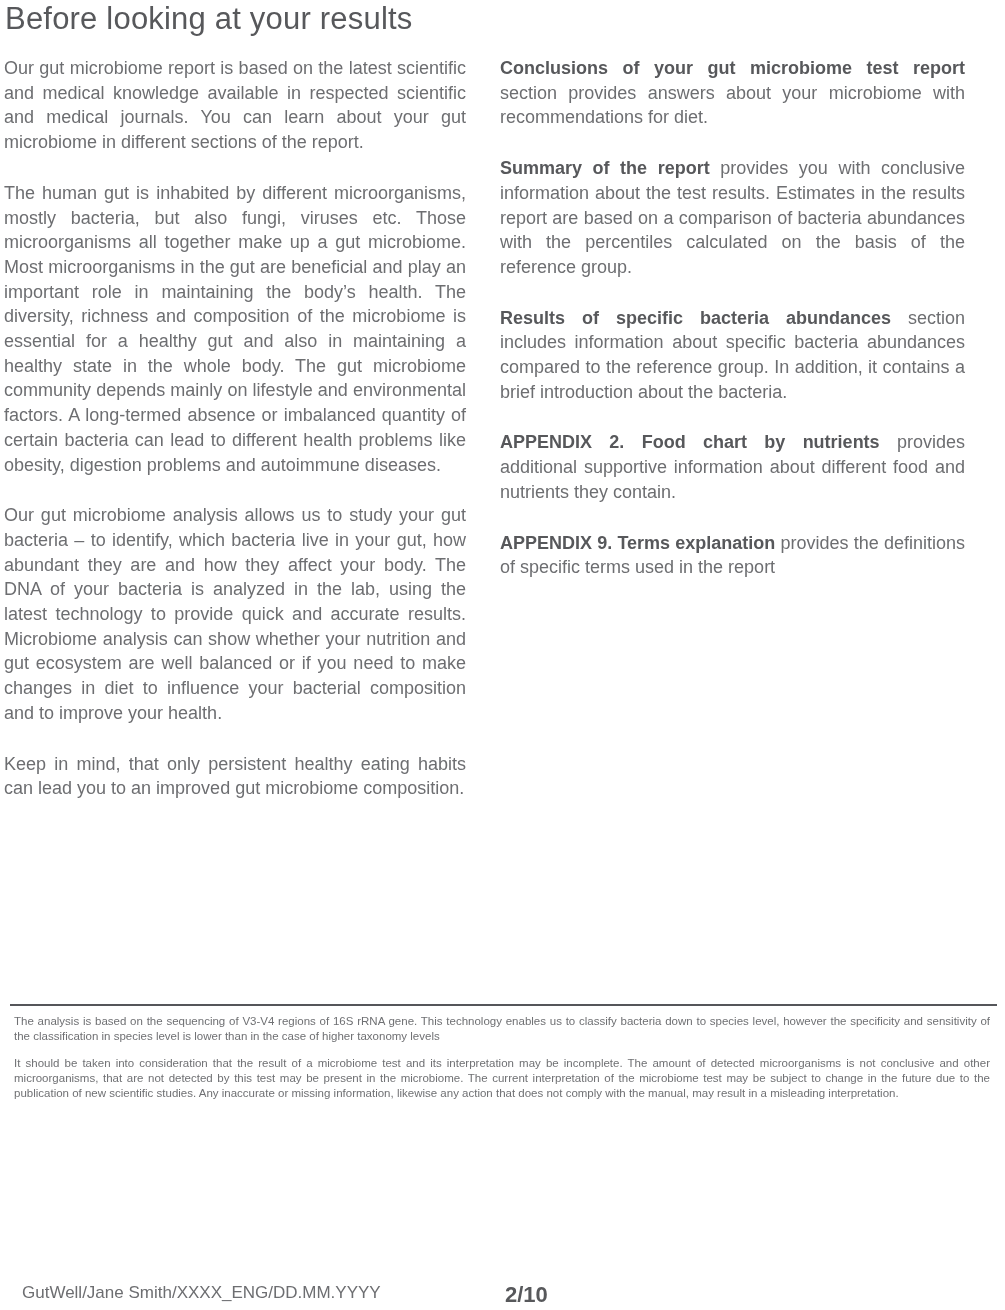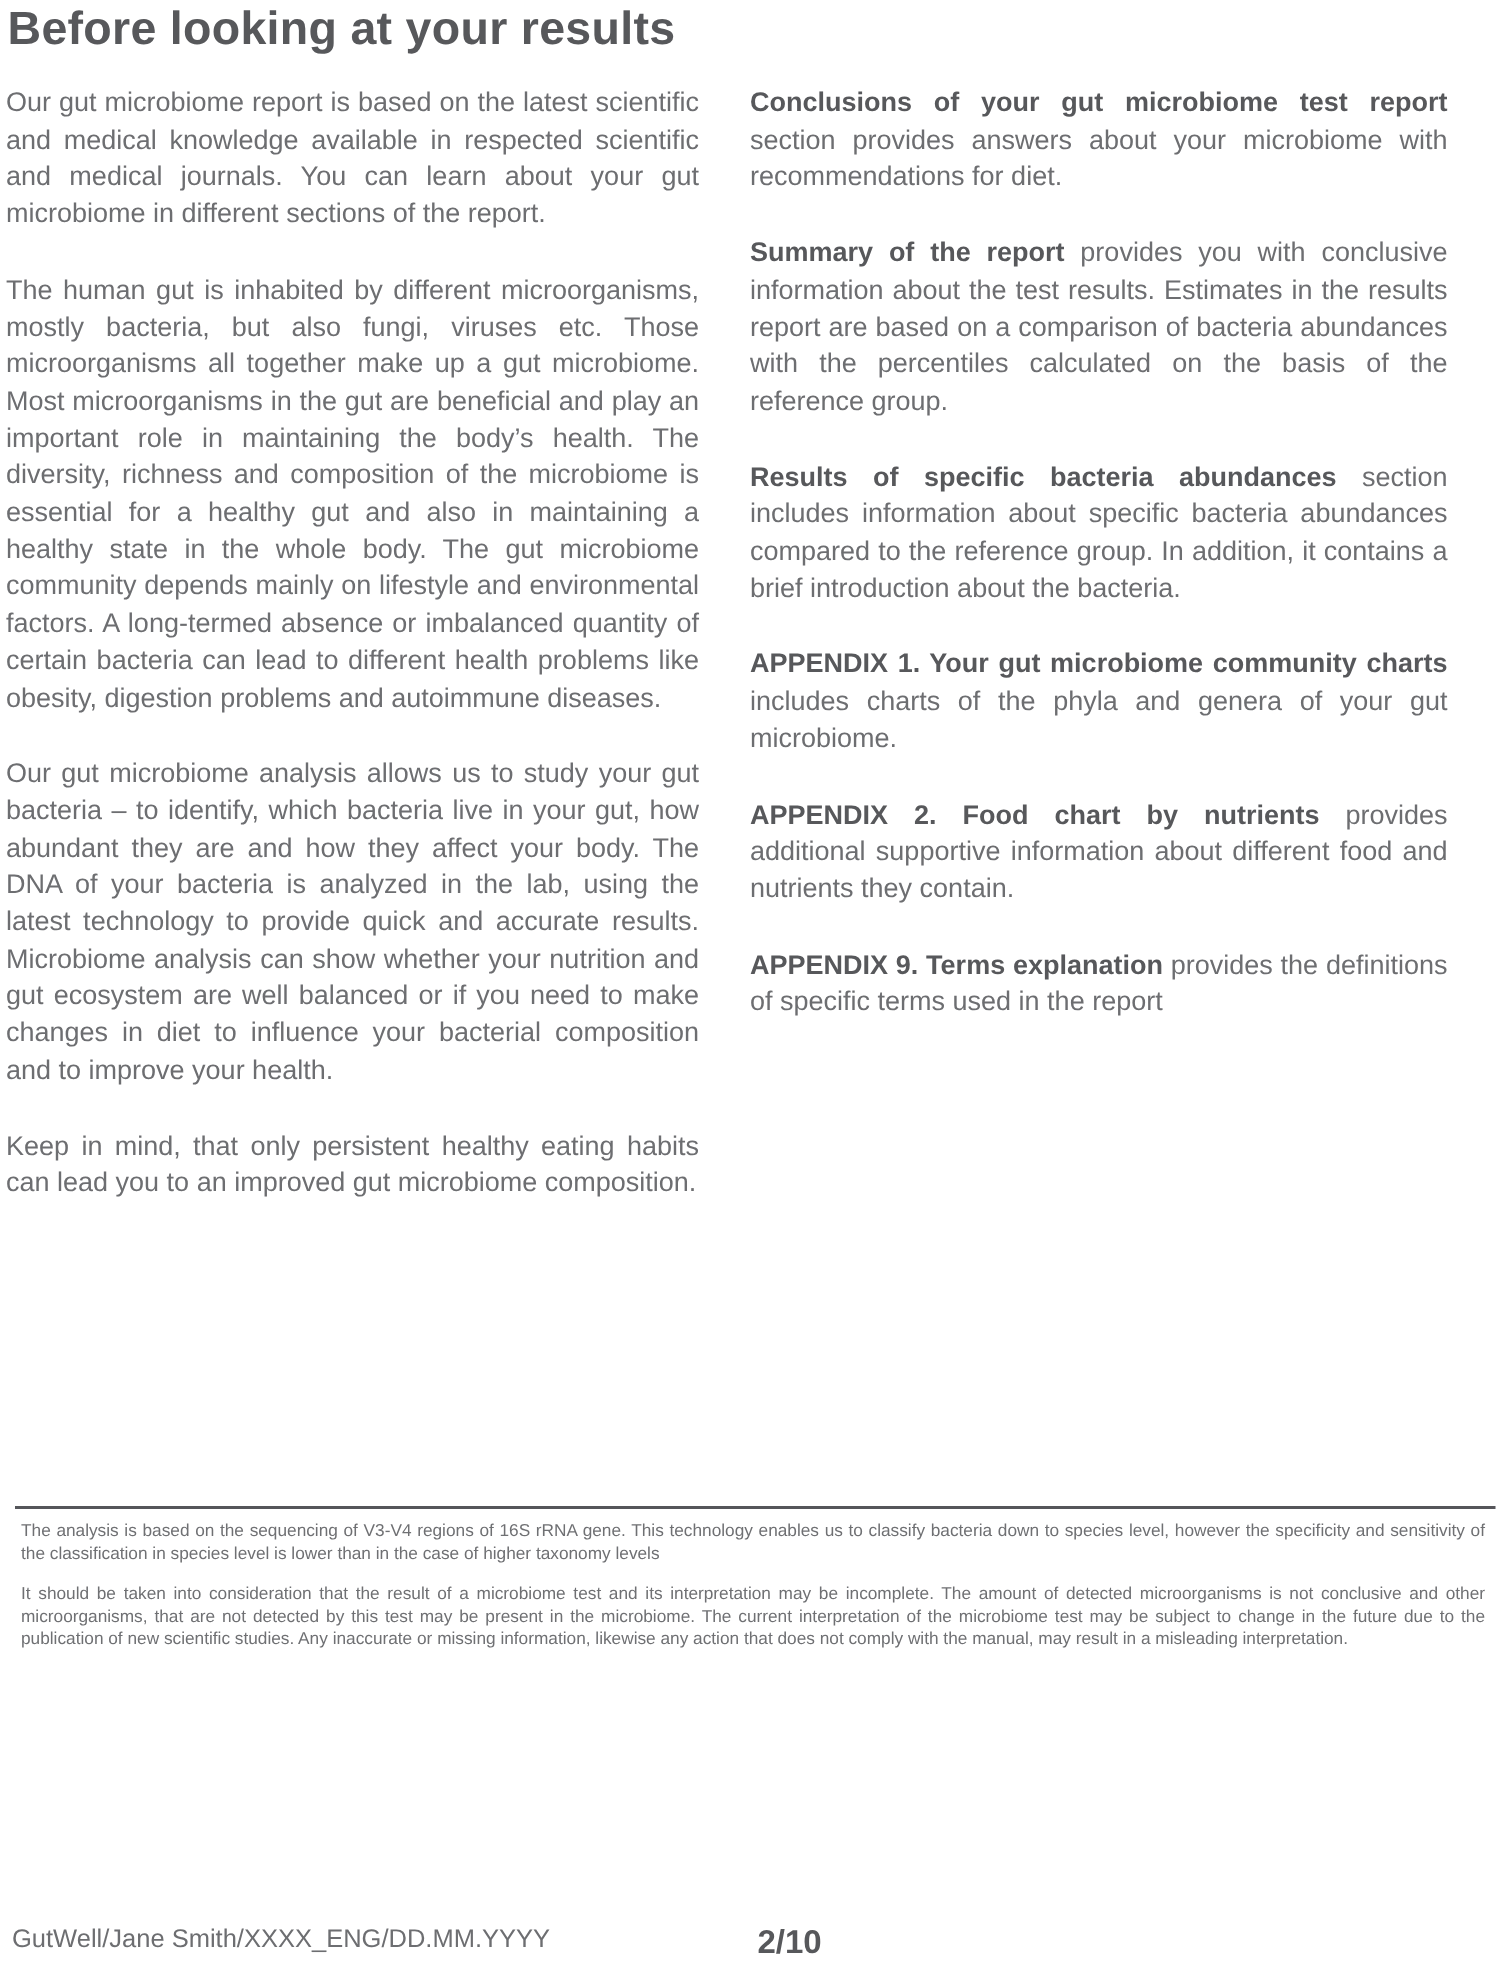--- a/index.html
+++ b/index.html
@@ -11,21 +11,21 @@
     background: #ffffff;
     font-family: "Liberation Sans", "DejaVu Sans", sans-serif;
     color: var(--body, #6d6e71);
     overflow: hidden;
   }
   .page-title {
     margin: 0 0 19px 0;
     padding-left: 5px;
     font-size: 31px;
     line-height: 37px;
-    font-weight: 700;
+    font-weight: 400;
     letter-spacing: 0.2px;
     color: var(--title, #57585b);
   }
   .columns {
     display: flex;
     padding-left: 4px;
   }
   .col {
     text-align: justify;
     font-size: 18px;
@@ -61,21 +61,21 @@
   .page-footer {
     position: absolute;
     top: 1283px;
     left: 0;
     width: 100%;
     height: 24px;
     font-size: 17px;
   }
   .doc-ref {
     position: absolute;
-    left: 8px;
+    left: 22px;
     top: 0;
     color: var(--body, #6d6e71);
   }
   .page-num {
     position: absolute;
     left: 505px;
     top: -1px;
     font-size: 22px;
     font-weight: 700;
     color: var(--title, #57585b);
@@ -94,21 +94,20 @@
       <p>Our gut microbiome report is based on the latest scientific and medical knowledge available in respected scientific and medical journals. You can learn about your gut microbiome in different sections of the report.</p>
       <p>The human gut is inhabited by different microorganisms, mostly bacteria, but also fungi, viruses etc. Those microorganisms all together make up a gut microbiome. Most microorganisms in the gut are beneficial and play an important role in maintaining the body’s health. The diversity, richness and composition of the microbiome is essential for a healthy gut and also in maintaining a healthy state in the whole body. The gut microbiome community depends mainly on lifestyle and environmental factors. A long-termed absence or imbalanced quantity of certain bacteria can lead to different health problems like obesity, digestion problems and autoimmune diseases.</p>
       <p>Our gut microbiome analysis allows us to study your gut bacteria – to identify, which bacteria live in your gut, how abundant they are and how they affect your body. The DNA of your bacteria is analyzed in the lab, using the latest technology to provide quick and accurate results. Microbiome analysis can show whether your nutrition and gut ecosystem are well balanced or if you need to make changes in diet to influence your bacterial composition and to improve your health.</p>
       <p>Keep in mind, that only persistent healthy eating habits can lead you to an improved gut microbiome composition.</p>
     </div>
 
     <div class="col col-right">
       <p><span class="section-lead">Conclusions of your gut microbiome test report</span><span> section provides answers about your microbiome with recommendations for diet.</span></p>
       <p><span class="section-lead">Summary of the report</span><span> provides you with conclusive information about the test results. Estimates in the results report are based on a comparison of bacteria abundances with the percentiles calculated on the basis of the reference group.</span></p>
       <p><span class="section-lead">Results of specific bacteria abundances</span><span> section includes information about specific bacteria abundances compared to the reference group. In addition, it contains a brief introduction about the bacteria.</span></p>
-      <p><span class="section-lead">APPENDIX 1. Your gut microbiome community charts</span><span> includes charts of the phyla and genera of your gut microbiome.</span></p>
       <p><span class="section-lead">APPENDIX 2. Food chart by nutrients</span><span> provides additional supportive information about different food and nutrients they contain.</span></p>
       <p><span class="section-lead">APPENDIX 9. Terms explanation</span><span> provides the definitions of specific terms used in the report</span></p>
     </div>
 
   </div>
 
   <div class="footnotes">
     <hr class="divider">
     <p>The analysis is based on the sequencing of V3-V4 regions of 16S rRNA gene. This technology enables us to classify bacteria down to species level, however the specificity and sensitivity of the classification in species level is lower than in the case of higher taxonomy levels</p>
     <p>It should be taken into consideration that the result of a microbiome test and its interpretation may be incomplete. The amount of detected microorganisms is not conclusive and other microorganisms, that are not detected by this test may be present in the microbiome. The current interpretation of the microbiome test may be subject to change in the future due to the publication of new scientific studies. Any inaccurate or missing information, likewise any action that does not comply with the manual, may result in a misleading interpretation.</p>

